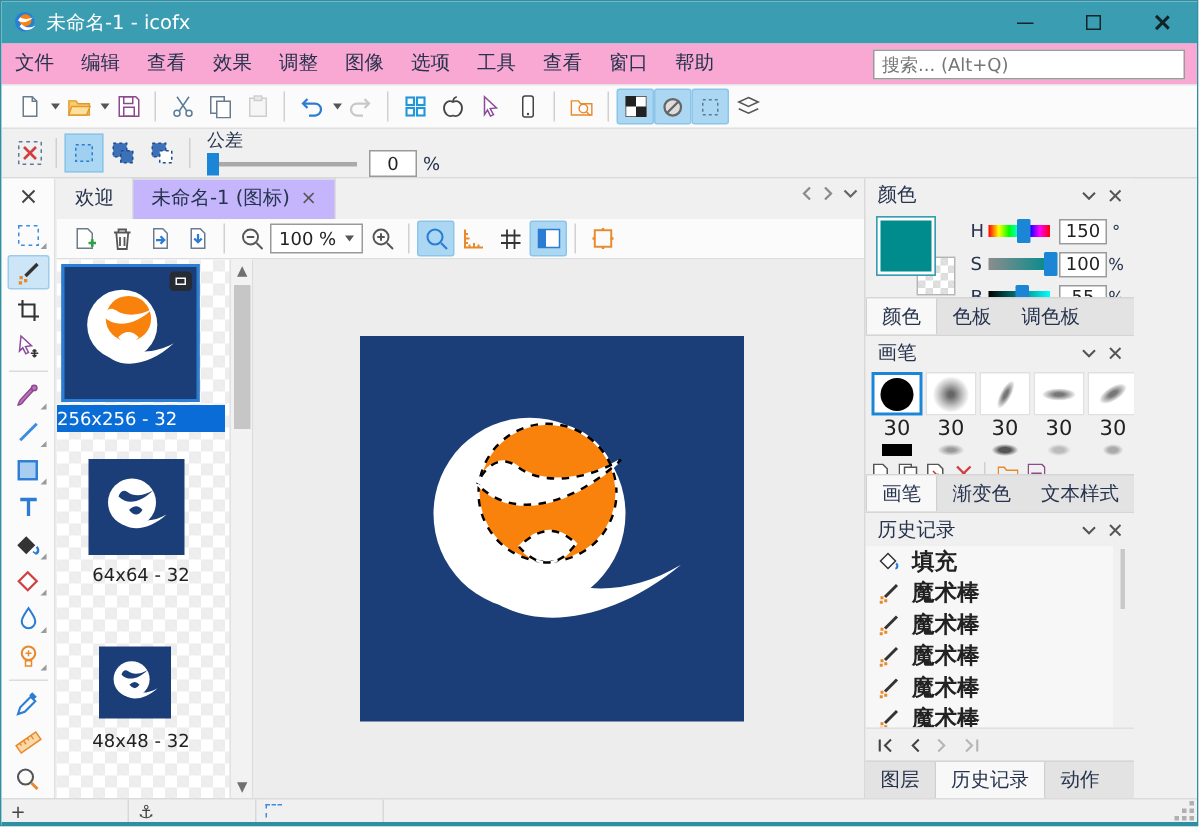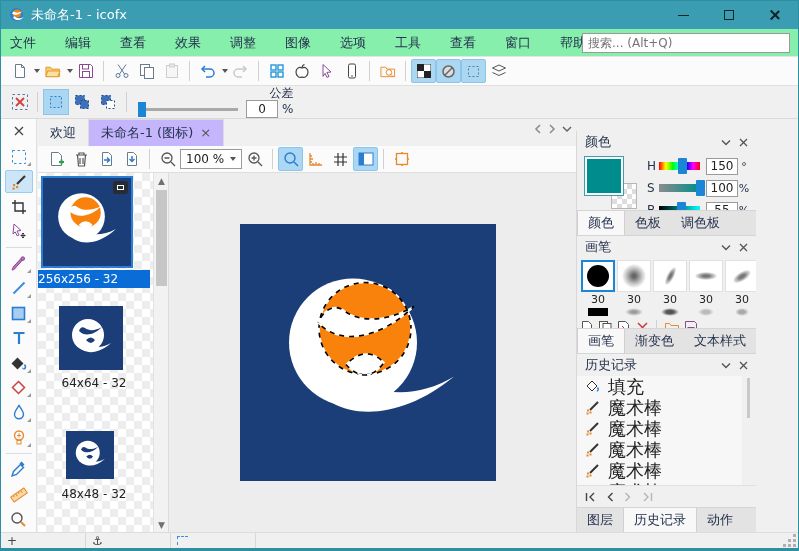--- a/index.html
+++ b/index.html
@@ -13,38 +13,38 @@
   .title-text { font-size:13px; color:#fff; }
   .caption-btns { position:absolute; right:0; top:0; height:28px; display:flex; }
   .cap-btn { width:46px; height:28px; display:flex; align-items:center; justify-content:center; cursor:default; }
   .glyph-min { width:11px; height:0; border-bottom:1.5px solid #10242a; }
   .glyph-max { width:10px; height:10px; border:1.5px solid #10242a; }
   .glyph-close { position:relative; width:12px; height:12px; }
   .glyph-close:before,.glyph-close:after { content:""; position:absolute; left:5px; top:0; width:1.5px; height:12px; background:#10242a; }
   .glyph-close:before { transform:rotate(45deg); } .glyph-close:after { transform:rotate(-45deg); }
 
   
-  .menubar { position:absolute; left:0; top:28px; right:0; height:28px; background:#86efac; display:flex; align-items:center; border-bottom:1px solid #e4e4e4;gap:11px; }
+  .menubar { position:absolute; left:0; top:28px; right:0; height:28px; background:#f9a8d4; display:flex; align-items:center; border-bottom:1px solid #e4e4e4; }
   .menu-item { padding:0 9px; line-height:27px; color:#26334d; cursor:default; }
   .search-box { position:absolute; right:8px; top:4px; width:208px; height:20px; border:1px solid #9a9a9a; background:#fff; display:flex; align-items:center; }
   .search-box input { border:none; outline:none; width:100%; height:100%; padding:0 5px; font-size:12px; color:#444; background:transparent; font-family:inherit; }
 
   
   .toolbar1 { position:absolute; left:0; top:56px; right:0; height:29px; background:#fbfbfb; display:flex; align-items:center; padding-left:6px; border-bottom:1px solid #e0e0e0; }
   .toolbar2 { position:absolute; left:0; top:85px; right:0; height:33px; background:#f0f0f0; display:flex; align-items:center; padding-left:6px; border-bottom:1px solid #d9d9d9; }
   .ibtn { width:25px; height:24px; display:flex; align-items:center; justify-content:center; border:1px solid transparent; border-radius:2px; }
   .ibtn.toggled { background:#abd7f3; border-color:#8cc5ea; }
   .ibtn svg { display:block; }
   .caret { width:0; height:0; border-left:3.5px solid transparent; border-right:3.5px solid transparent; border-top:4px solid #555; margin-left:2px; }
   .tsep { width:1px; height:20px; background:#d0d0d0; margin:0 5px; }
   .disabled svg { opacity:.38; }
   .mode-btn { width:26px; height:26px; display:flex; align-items:center; justify-content:center; border:1px solid transparent; }
   .mode-btn.toggled { background:#abd7f3; border-color:#8cc5ea; }
   .tol-wrap { display:flex; flex-direction:column; margin-left:6px; }
-  .tol-label { font-size:12px; color:#26334d; line-height:14px;text-align:right; }
+  .tol-label { font-size:12px; color:#26334d; line-height:14px; }
   .tol-row { display:flex; align-items:center; }
   .tol-track { position:relative; width:100px; height:3px; background:#a9a9a9; margin-right:8px; }
   .tol-handle { position:absolute; left:0; top:-6px; width:8px; height:15px; background:#1c86d6; }
   .tol-box { width:32px; height:18px; border:1px solid #9a9a9a; background:#fff; font-size:12px; text-align:center; color:#222; font-family:inherit; }
   .tol-unit { margin-left:4px; font-size:12px; color:#26334d; }
 
   
   .main { position:absolute; left:0; top:118px; right:0; bottom:18px; }
   .toolstrip { position:absolute; left:0; top:0; width:36px; bottom:0; background:#fbfbfb; border-right:1px solid #e0e0e0; display:flex; flex-direction:column; align-items:center; }
   .ts-close { width:30px; height:22px; display:flex; align-items:center; justify-content:center; margin:2px 0 4px 0; }
@@ -77,21 +77,21 @@
   .t3-cap { position:absolute; left:0; top:314px; width:112px; text-align:center; font-size:12px; color:#222; }
   .v-scroll { position:absolute; right:0; top:0; width:15px; bottom:0; background:#f2f2f2; border-left:1px solid #e2e2e2; }
   .v-scroll .arr { position:absolute; left:0; width:15px; height:15px; display:flex; align-items:center; justify-content:center; color:#707070; font-size:9px; }
   .v-scroll .thumb-bar { position:absolute; left:2px; top:17px; width:11px; height:96px; background:#c6c6c6; }
 
   .workspace { position:absolute; left:168px; top:54px; width:407px; bottom:0; background:#ededed; }
   .canvas { position:absolute; left:71px; top:51px; width:256px; height:257px; background:#1b3e78; }
   .canvas svg { display:block; width:100%; height:100%; }
 
   
-  .rightpanel { position:absolute; left:575px; top:0; width:180px; bottom:0; background:#f0f0f0; border-left:1px solid #d8d8d8;margin-top:12px; }
+  .rightpanel { position:absolute; left:575px; top:0; width:180px; bottom:0; background:#f0f0f0; border-left:1px solid #d8d8d8; }
   .panel { position:absolute; left:0; right:0; overflow:hidden; }
   .p-head { height:22px; display:flex; align-items:center; padding:0 8px; color:#26334d; font-size:13px; background:#f0f0f0; }
   .p-head .sp { flex:1; }
   .p-head .hbtn { color:#555; font-size:12px; margin-left:8px; }
   .p-tabs { position:absolute; left:0; right:0; bottom:0; height:25px; background:#e3e3e3; display:flex; align-items:stretch; border-top:1px solid #d5d5d5; }
   .p-tab { padding:0 10px; display:flex; align-items:center; color:#26334d; font-size:13px; }
   .p-tab.active { background:#f8f8f8; border-left:1px solid #d0d0d0; border-right:1px solid #d0d0d0; }
 
   .swatches { position:absolute; left:8px; top:26px; width:56px; height:56px; }
   .swatch2 { position:absolute; left:26px; top:26px; width:26px; height:26px; border:1px solid #b5b5b5; background:#fff;
@@ -106,33 +106,33 @@
   .s-box { width:32px; height:17px; border:1px solid #9a9a9a; background:#fff; font-size:12px; text-align:center; line-height:15px; color:#222; }
   .s-unit { width:12px; font-size:11px; color:#26334d; text-align:center; }
   .grad-h { background:linear-gradient(to right,#f00,#ff0,#0f0,#0ff,#00f,#f0f,#f00); }
   .grad-s { background:linear-gradient(to right,#8c8c8c,#008c8c); }
   .grad-b { background:linear-gradient(to right,#000,#00ffff); }
 
   .brush-cells { position:absolute; left:4px; top:24px; display:flex; gap:2px; }
   .b-cell { width:34px; height:46px; display:flex; flex-direction:column; align-items:center; }
   .b-thumb { width:34px; height:33px; background:#fff; border:1px solid #e0e0e0; display:flex; align-items:center; justify-content:center; overflow:hidden; }
   .b-cell.sel .b-thumb { border:2px solid #1c86d6; }
-  .b-size { font-size:11px; color:#222; margin-top:1px; }
+  .b-size { font-size:14px; color:#222; margin-top:1px; }
   .bs1 { width:22px; height:22px; border-radius:50%; background:#000; }
   .bs2 { width:24px; height:24px; border-radius:50%; background:radial-gradient(circle,#666 10%,rgba(120,120,120,.45) 45%,transparent 72%); }
   .bs3 { width:7px; height:20px; border-radius:50%; background:radial-gradient(ellipse,#777 20%,transparent 75%); transform:rotate(28deg); }
   .bs4 { width:22px; height:8px; border-radius:50%; background:radial-gradient(ellipse,#777 20%,transparent 75%); }
   .bs5 { width:20px; height:9px; border-radius:50%; background:radial-gradient(ellipse,#777 20%,transparent 75%); transform:rotate(-32deg); }
   .bs6 { width:6px; height:22px; border-radius:50%; background:radial-gradient(ellipse,#888 15%,transparent 75%); }
   .brush-partial { position:absolute; left:4px; top:72px; display:flex; gap:2px; height:8px; overflow:hidden; }
   .bp { width:34px; height:8px; display:flex; justify-content:center; }
   .brush-bar { position:absolute; left:4px; top:82px; height:18px; display:flex; align-items:center; gap:6px; }
 
   .hist-list { position:absolute; left:0; right:14px; top:22px; bottom:47px; background:#f7f7f7; overflow:hidden; }
-  .h-item { display:flex; align-items:center; gap:8px; height:21px; padding-left:8px; color:#222; font-size:18px; }
+  .h-item { display:flex; align-items:center; gap:8px; height:21px; padding-left:8px; color:#222; font-size:15px;font-weight:bold; }
   .hist-scroll { position:absolute; right:6px; top:24px; width:3px; height:40px; background:#c9c9c9; }
   .hist-nav { position:absolute; left:0; right:0; bottom:25px; height:22px; display:flex; align-items:center; gap:10px; padding-left:8px; border-top:1px solid #e0e0e0; background:#f0f0f0; }
 
   
   .statusbar { position:absolute; left:0; right:0; bottom:2px; height:16px; background:#f0f0f0; border-top:1px solid #dcdcdc; display:flex; align-items:center; }
   .sb-seg { height:16px; display:flex; align-items:center; padding:0 6px; border-right:1px solid #d8d8d8; color:#444; font-size:12px; }
   .sb-plus { width:85px; }
   .sb-anchor { width:85px; }
   .sb-sel { width:85px; }
   .sel-glyph { width:11px; height:9px; border:1px dashed #3c8dde; border-right:none; border-bottom:none; }

